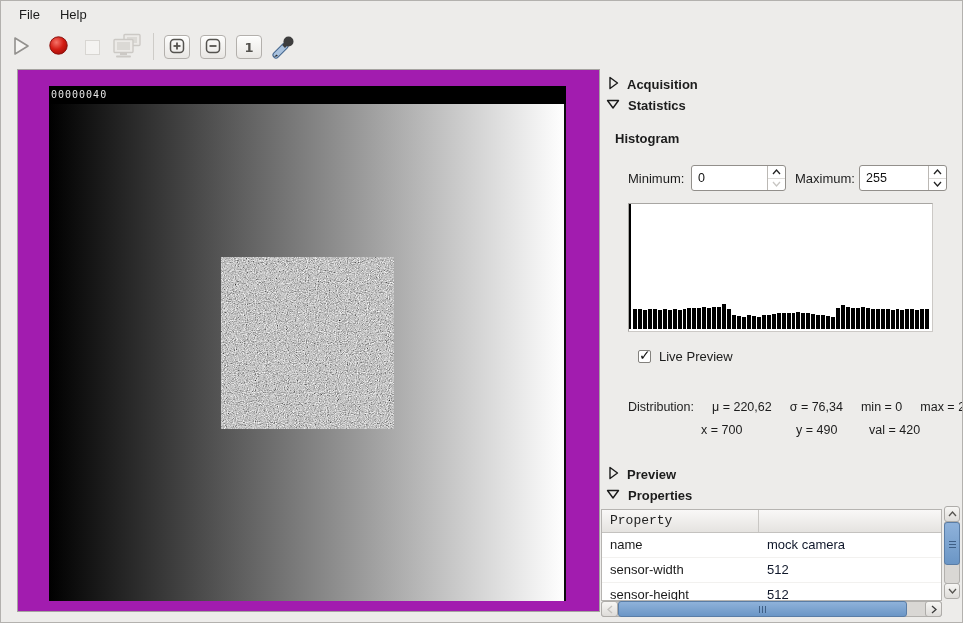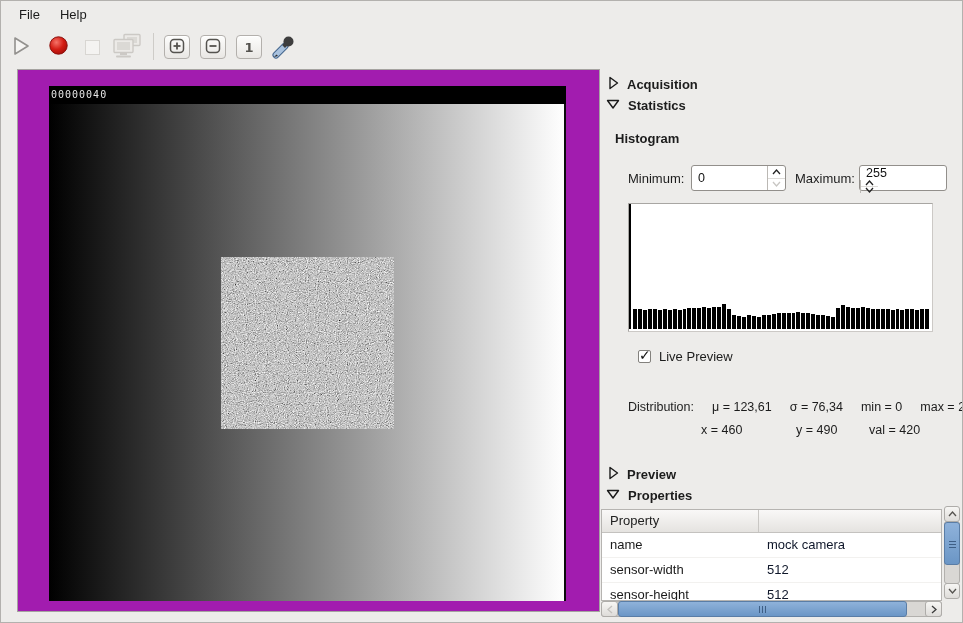--- a/index.html
+++ b/index.html
@@ -42,21 +42,21 @@
   .hbar:first-child{flex:0 0 2px;margin-right:2px;}
   .checkbox{position:absolute;width:13px;height:13px;background:#fff;border:1px solid #83817d;border-radius:2px;box-sizing:border-box;}
   .checkbox .tick{position:absolute;left:0px;top:-4px;font-size:14px;font-weight:bold;color:#111;display:none;}
   .checkbox.checked .tick{display:block;}
   #dist-line{position:absolute;left:627px;top:399px;display:flex;gap:18px;white-space:nowrap;font-size:12.5px;}
   .cursor-val{position:absolute;top:422px;font-size:12.5px;white-space:nowrap;}
   
   #prop-table{position:absolute;left:600px;top:508px;width:341px;height:92px;background:#fff;border:1px solid #b6b4b1;box-sizing:border-box;overflow:hidden;}
   .th-row{display:flex;height:22px;background:linear-gradient(#f9f8f7,#e5e3e0);border-bottom:1px solid #c4c2bf;}
   .th{line-height:22px;padding-left:8px;box-sizing:border-box;color:#222;}
-  .th.c1{width:157px;border-right:1px solid #c9c7c4;}
+  .th.c1{width:157px;border-right:1px solid #c9c7c4;font-family:Liberation Mono, monospace;}
   .th.c2{flex:1;}
   .tr{display:flex;height:24px;border-bottom:1px solid #f2f1ef;}
   .td{line-height:24px;padding-left:8px;box-sizing:border-box;overflow:hidden;white-space:nowrap;}
   .td.c1{width:157px;color:#1a1a1a;}
   .td.c2{flex:1;color:#0f172a;}
   
   .sb-btn{background:linear-gradient(#f7f6f4,#dedcd9);border:1px solid #aeaca9;border-radius:3px;display:flex;align-items:center;justify-content:center;box-sizing:border-box;}
   #vscroll{position:absolute;left:943px;top:505px;width:16px;height:93px;}
   #vscroll .track{position:absolute;left:0;top:15px;bottom:15px;width:16px;background:#d9d7d4;border:1px solid #b2b0ad;border-radius:3px;box-sizing:border-box;}
   #vscroll .btn-up{position:absolute;left:0;top:0;width:16px;height:16px;}
@@ -187,21 +187,21 @@
           </svg>
         </div>
       <div class="spin-btn">
           <svg width="9" height="6">
             <polyline points="1,1 4.5,5 8,1" fill="none" stroke="#c8c6c3" stroke-width="1.3"></polyline>
           </svg>
         </div>
     </div>
   </div>
   <div class="plabel" style="left:794px;top:170px;">Maximum:</div>
-  <div class="spinbox" style="left:858px;top:164px;width:88px;flex-direction:column;">
+  <div class="spinbox" style="left:858px;top:164px;width:88px;">
     <input class="spin-entry" value="255" style="">
     <div class="spin-btns">
       <div class="spin-btn up">
           <svg width="9" height="6">
             <polyline points="1,5 4.5,1 8,5" fill="none" stroke="#222" stroke-width="1.3"></polyline>
           </svg>
         </div>
       <div class="spin-btn">
           <svg width="9" height="6">
             <polyline points="1,1 4.5,5 8,1" fill="none" stroke="#222" stroke-width="1.3"></polyline>
@@ -276,26 +276,26 @@
       </div>
   </div>
 
   <div class="checkbox checked" style="left:637px;top:349px;">
     <span class="tick">✓</span>
   </div>
   <div class="plabel" style="left:658px;top:348px;">Live Preview</div>
 
   <div id="dist-line">
     <span>Distribution:</span>
-    <span>μ = 123,61</span>
+    <span>μ = 220,62</span>
     <span>σ = 76,34</span>
     <span>min = 0</span>
     <span>max = 255</span>
   </div>
-  <span class="cursor-val" style="left:700px;">x = 460</span>
+  <span class="cursor-val" style="left:700px;">x = 700</span>
   <span class="cursor-val" style="left:795px;">y = 490</span>
   <span class="cursor-val" style="left:868px;">val = 420</span>
 
   <div class="expander" style="left:607px;top:465px;">
     <span><svg width="11" height="14">
           <polygon points="2,1.5 9.5,7 2,12.5" fill="none" stroke="#1a1a1a" stroke-width="1.4" stroke-linejoin="round"></polygon>
         </svg></span>
     <span class="xlabel">Preview</span>
   </div>
   <div class="expander" style="left:605px;top:487px;">

